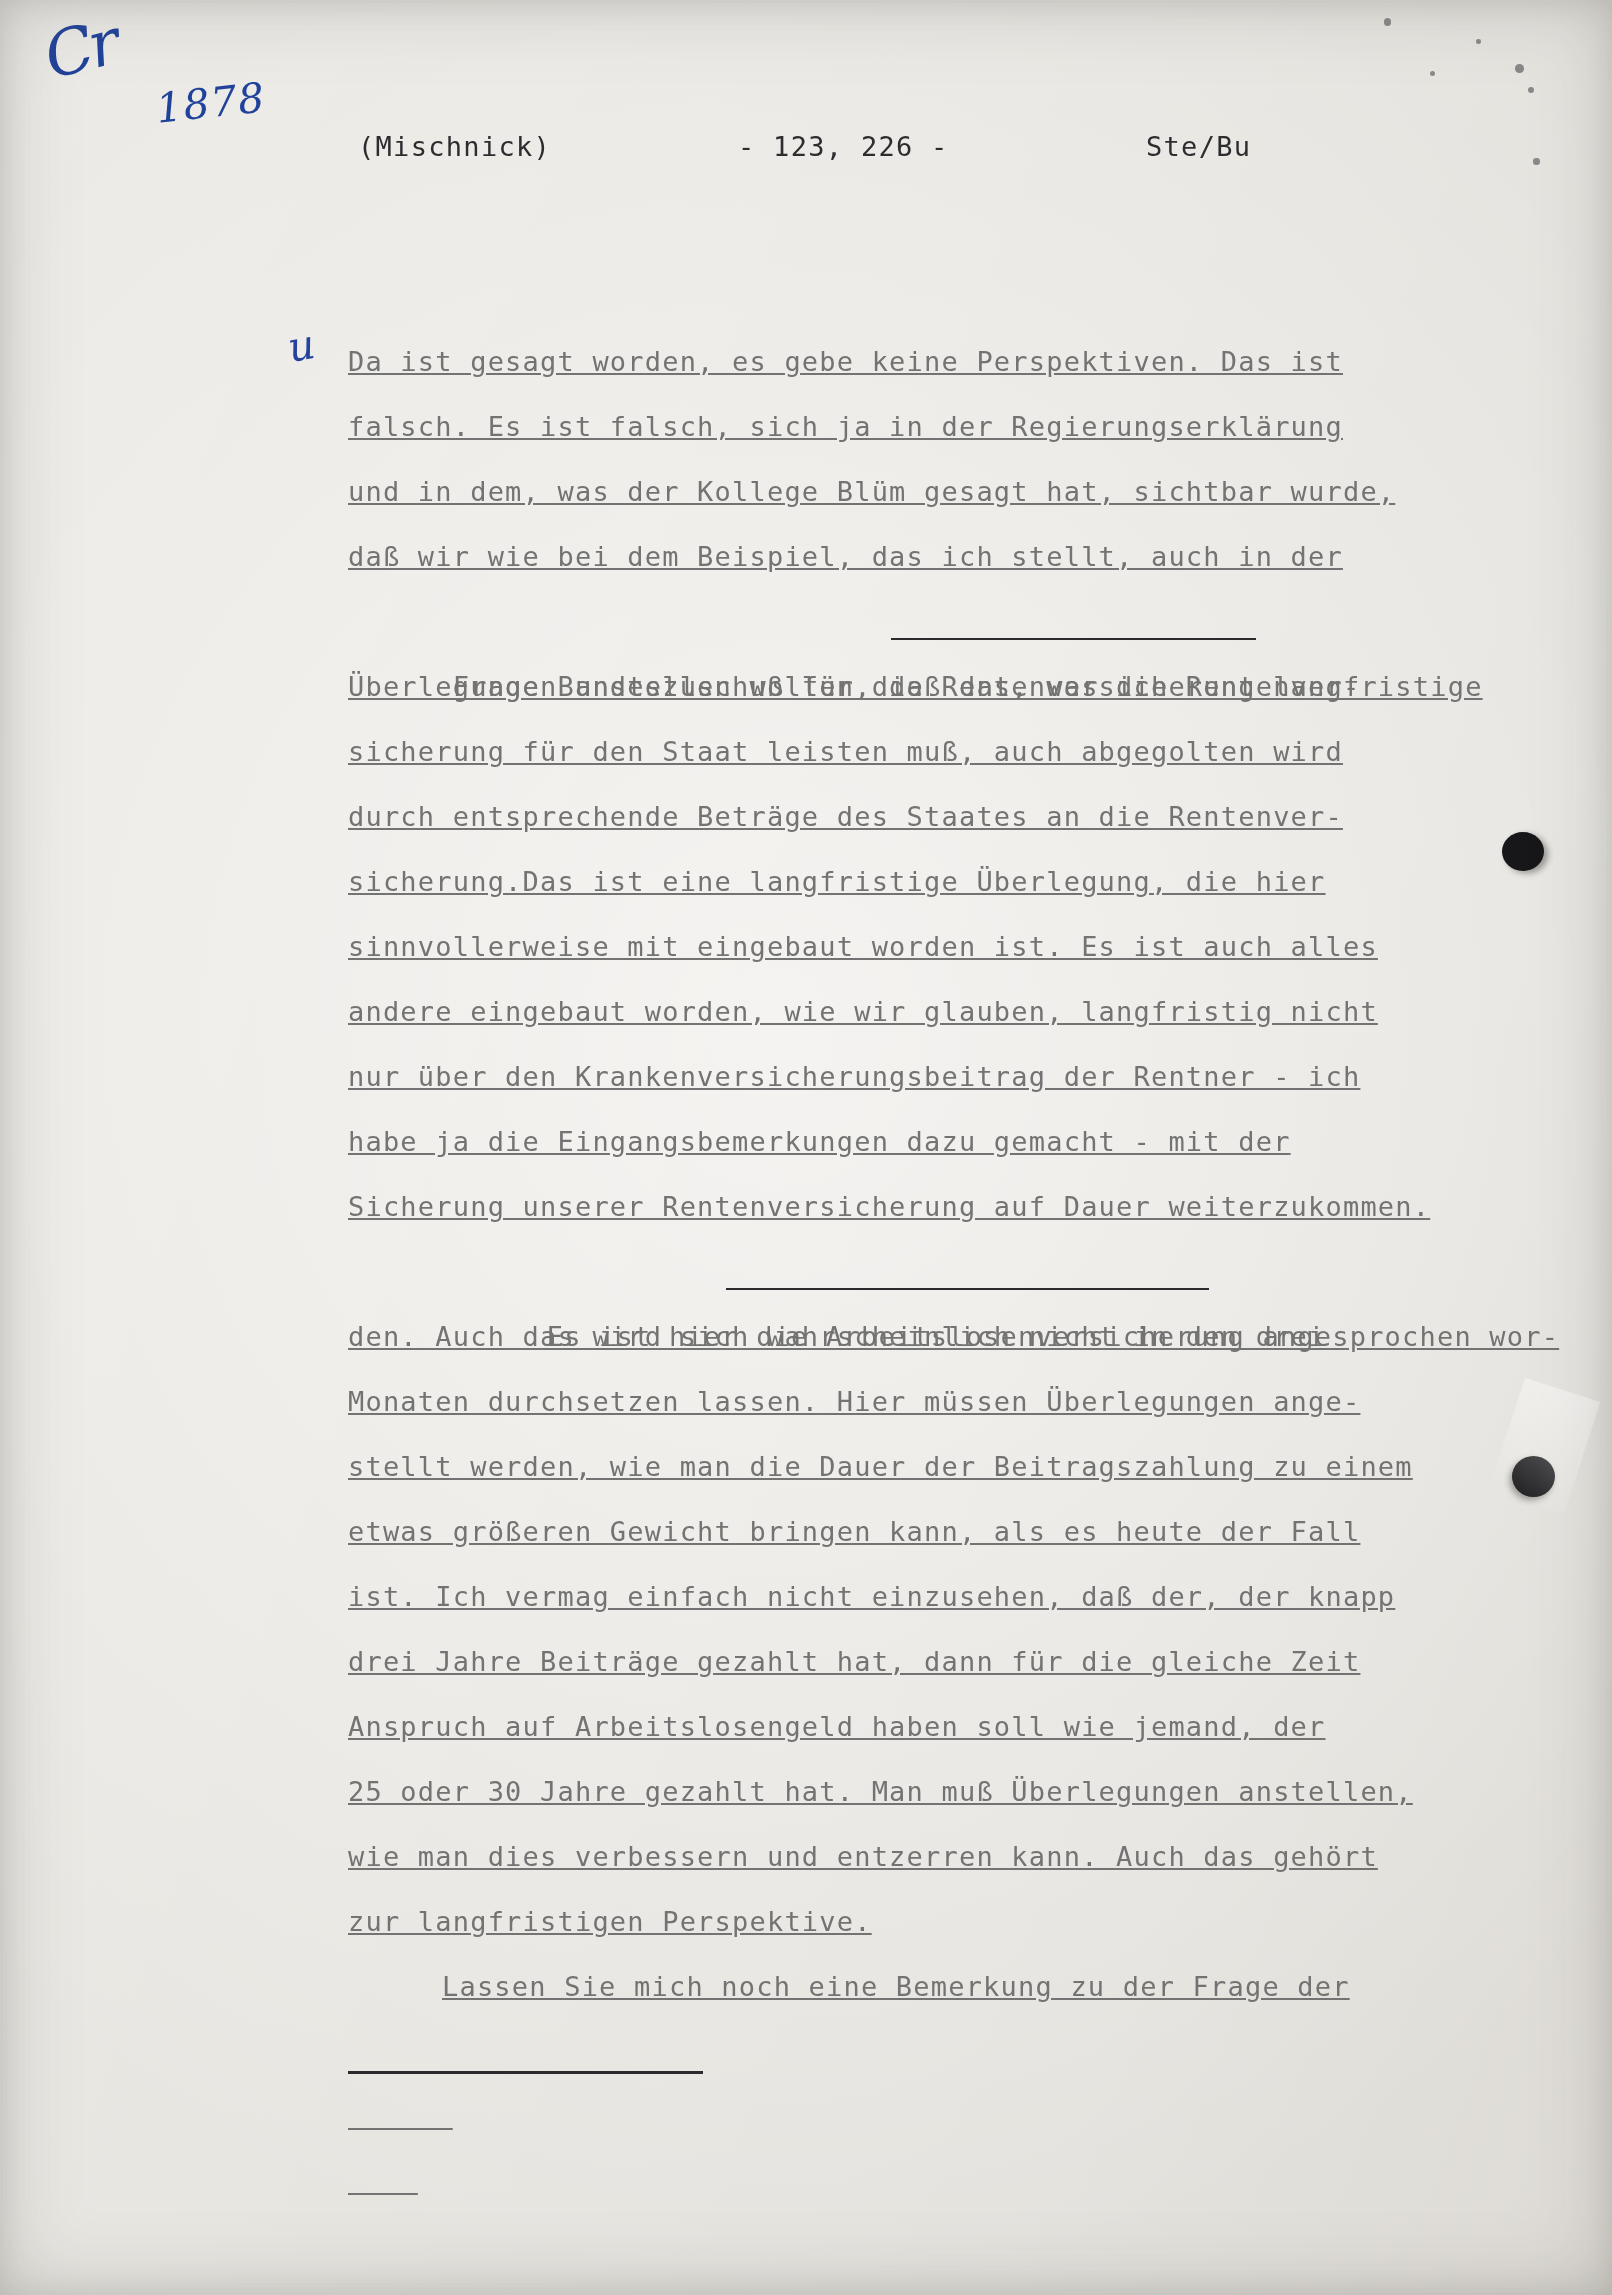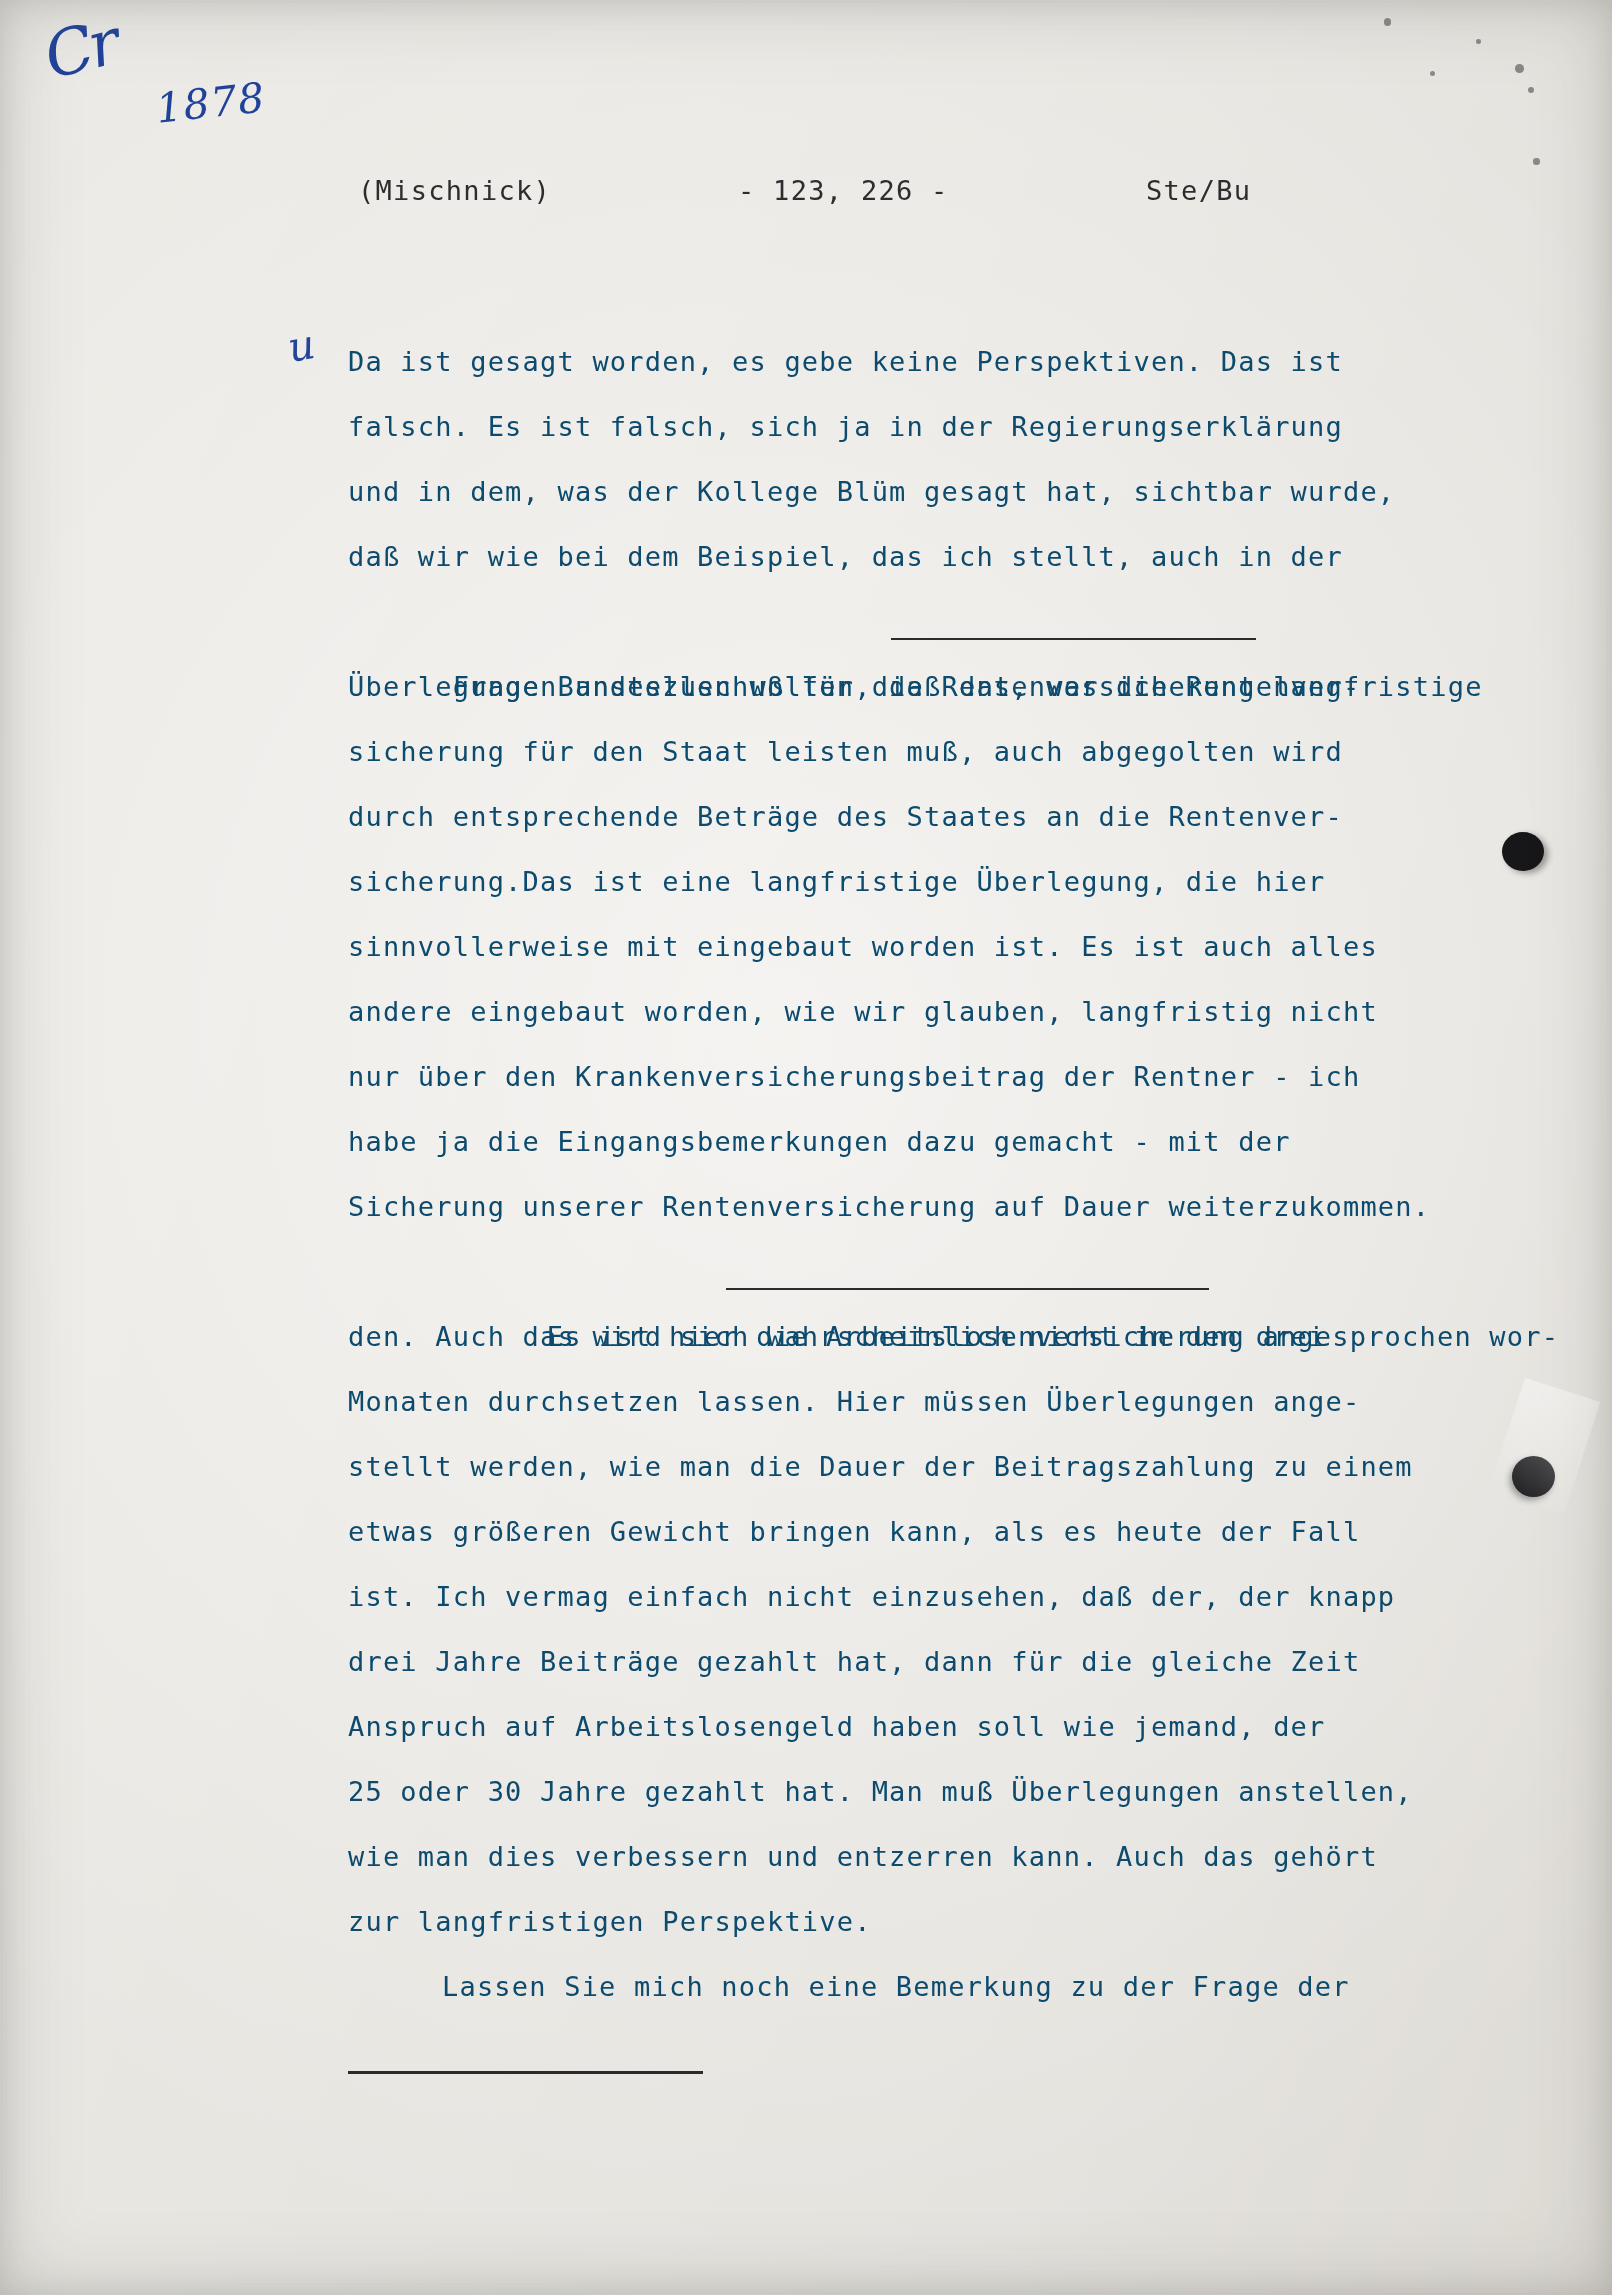--- a/index.html
+++ b/index.html
@@ -31,21 +31,20 @@
     pointer-events: none;
   }
 
   
   .header {
     position: absolute;
     top: 131px;
     left: 0;
     width: 1613px;
     height: 39px;
-    margin-top: 44px;
   }
   .header span {
     position: absolute;
     font-size: 27px;
     letter-spacing: 1.3px;
     color: #2d2d30;
     white-space: pre;
   }
   .hdr-speaker { left: 358px; top: 0; }
   .hdr-page    { left: 738px; top: 0; }
@@ -87,23 +86,24 @@
     left: 0;
     top: 329px;
     width: 1613px;
   }
   .line {
     position: relative;
     height: 65px;
     font-size: 27px;
     line-height: 65px;
     letter-spacing: 1.2px;
-    color: #0c4a6e;
+    color: #737373;
     white-space: pre;
     padding-left: 348px;
+    text-decoration: underline;
   }
   .line.indent { padding-left: 442px; }
 
   
   .uline {
     position: absolute;
     height: 2px;
     background: #2b2b2e;
     bottom: 14.5px;
   }

